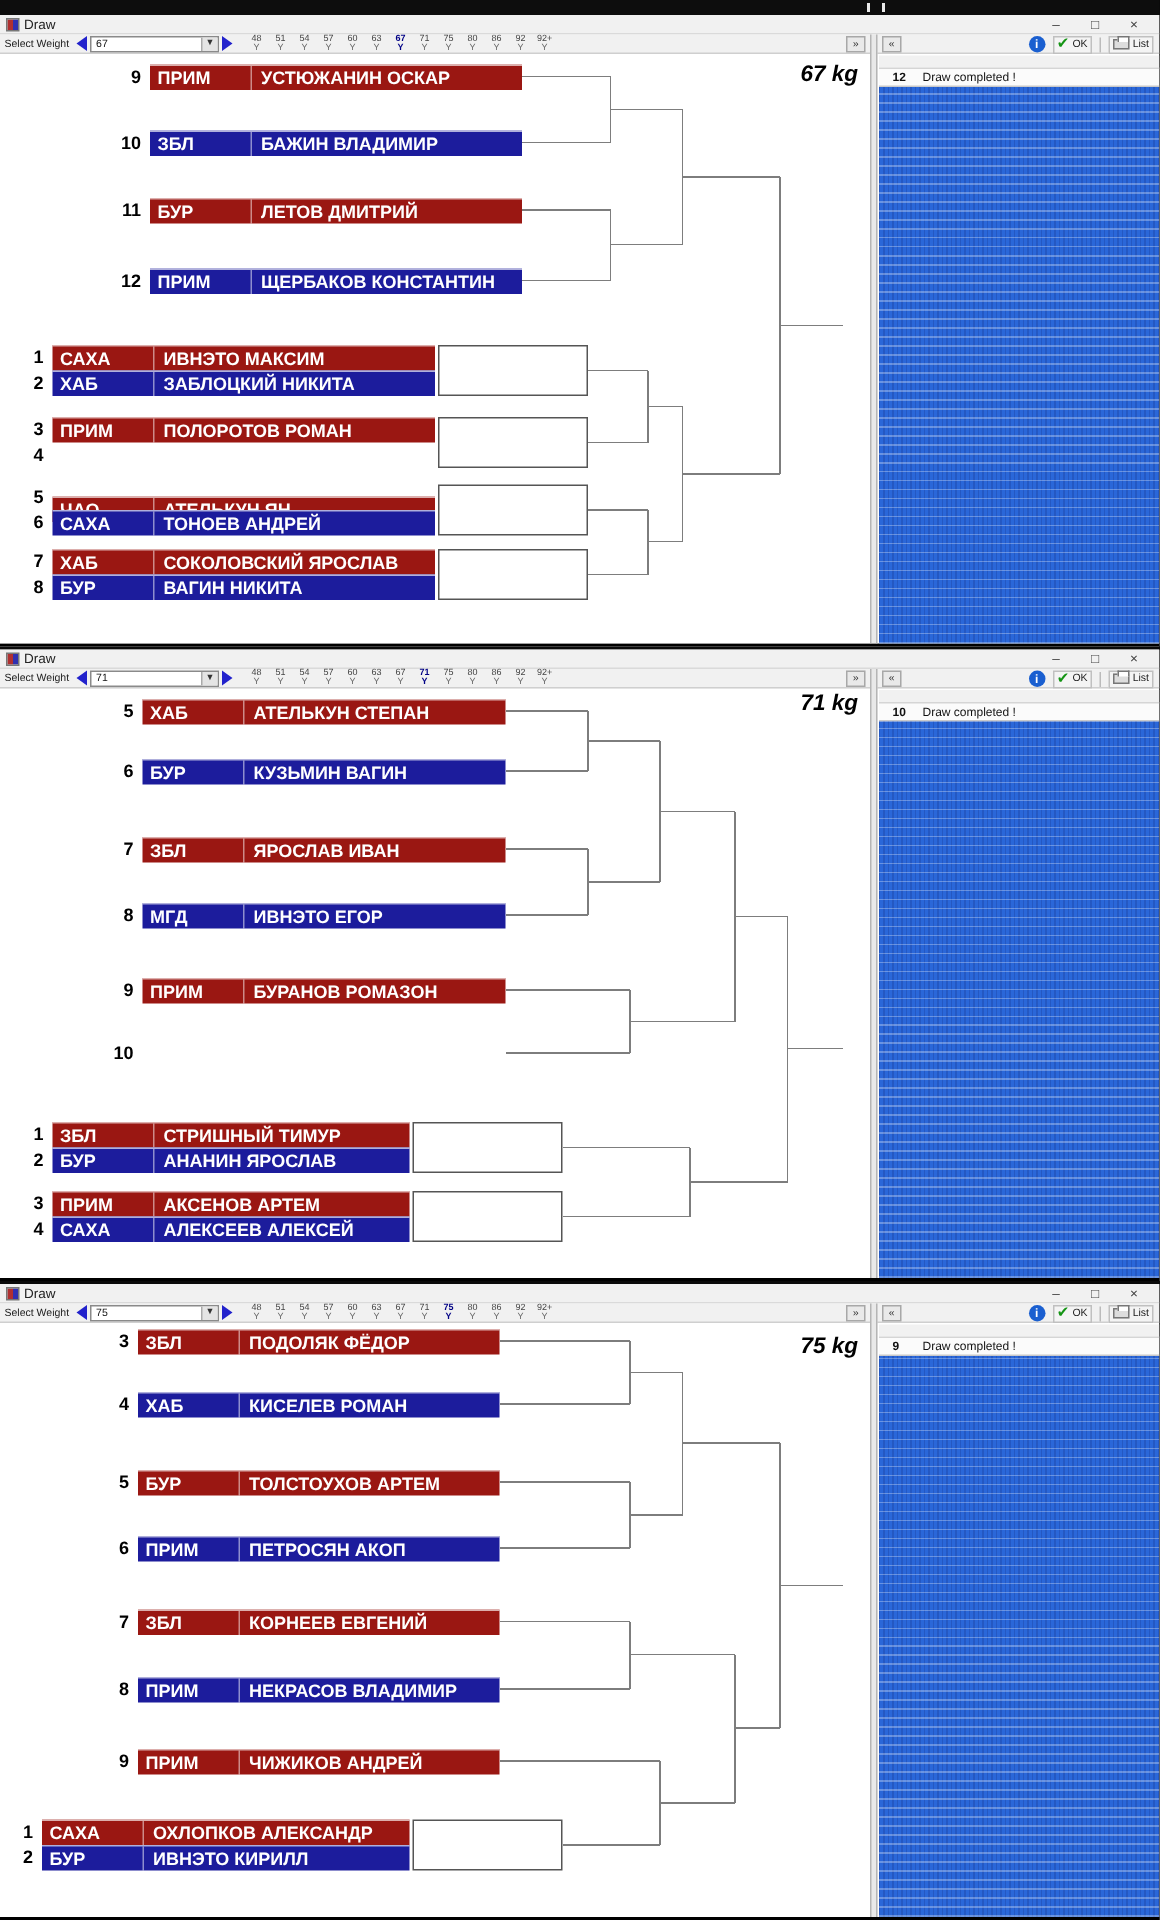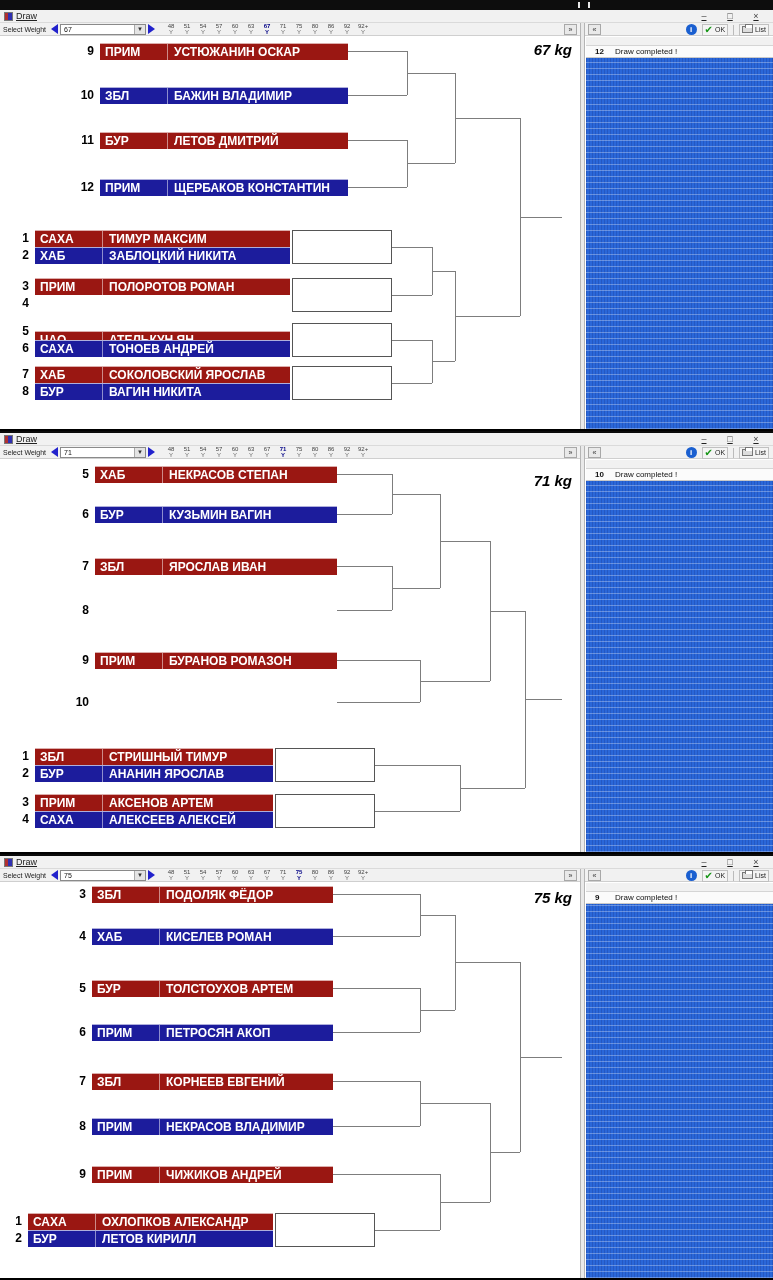--- a/index.html
+++ b/index.html
@@ -7,21 +7,21 @@
               font-family:"Liberation Sans","DejaVu Sans",sans-serif; }
   #screen { position:relative; width:773px; height:1280px; }
 
   .topstrip { position:absolute; left:0; top:0; width:773px; height:10px; background:#0d0d0d; }
   .topstrip .tick { position:absolute; top:2px; width:2px; height:6px; background:#e8e8e8; }
 
   .app-window { position:absolute; left:0; width:773px; background:#ffffff;
                 border-bottom:2px solid #000; overflow:hidden; }
 
   .titlebar { position:relative; height:13px; background:#f1f1f1; border-bottom:1px solid #dadada;
-              display:flex; align-items:center; padding:0 4px; font-size:9px; color:#222;text-decoration:underline; }
+              display:flex; align-items:center; padding:0 4px; font-size:9px; color:#222; }
   .app-icon { width:9px; height:9px; border:1px solid #777; margin-right:3px;
               background:linear-gradient(90deg,#b03030 50%,#3030b0 50%); flex:0 0 auto; }
   .tb-title { font-size:9px; line-height:13px; }
   .win-controls { margin-left:auto; display:flex; gap:0; }
   .win-controls span { width:26px; text-align:center; font-size:9px; color:#444; line-height:13px; }
 
   .toolbar { position:relative; height:13px; background:#f1f1f1; border-bottom:1px solid #cfcfcf;
              display:flex; align-items:center; padding-left:3px; }
   .tb-label { font-size:7px; color:#222; margin-right:3px; white-space:nowrap; }
   .tri { width:0; height:0; border-style:solid; flex:0 0 auto; }
@@ -186,21 +186,21 @@
               <span class="name">ЛЕТОВ ДМИТРИЙ</span>
             </div>
             <div class="seed" style="left: 66px; top: 142px;">12</div>
             <div class="entry blue" style="left: 100px; top: 142px; width: 248px;">
               <span class="region">ПРИМ</span>
               <span class="name">ЩЕРБАКОВ КОНСТАНТИН</span>
             </div>
             <div class="seed" style="left: 1px; top: 193px;">1</div>
             <div class="entry red" style="left: 35px; top: 193px; width: 255px;">
               <span class="region">САХА</span>
-              <span class="name">ТИМУР МАКСИМ</span>
+              <span class="name">ИВНЭТО МАКСИМ</span>
             </div>
             <div class="seed" style="left: 1px; top: 210px;">2</div>
             <div class="entry blue" style="left: 35px; top: 210px; width: 255px;">
               <span class="region">ХАБ</span>
               <span class="name">ЗАБЛОЦКИЙ НИКИТА</span>
             </div>
             <div class="seed" style="left: 1px; top: 241px;">3</div>
             <div class="entry red" style="left: 35px; top: 241px; width: 255px;">
               <span class="region">ПРИМ</span>
               <span class="name">ПОЛОРОТОВ РОМАН</span>
@@ -280,21 +280,21 @@
             <span class="icon-sep"></span>
             <span class="flat-btn">
               <span class="printer"></span>
               <span class="btn-label">List</span>
             </span>
           </span>
         </div>
         <div class="vdiv"></div>
         <div class="content">
           <div class="bracket">
-            <div class="weight-heading" style="top: 12px;">71 kg</div>
+            <div class="weight-heading" style="top: 0;">71 kg</div>
             <svg width="580" height="394">
               <line x1="337" y1="14" x2="392" y2="14" stroke="#7d7d7d" stroke-width="1" shape-rendering="crispEdges"></line>
               <line x1="337" y1="54" x2="392" y2="54" stroke="#7d7d7d" stroke-width="1" shape-rendering="crispEdges"></line>
               <line x1="392" y1="14" x2="392" y2="54" stroke="#7d7d7d" stroke-width="1" shape-rendering="crispEdges"></line>
               <line x1="392" y1="34" x2="440" y2="34" stroke="#7d7d7d" stroke-width="1" shape-rendering="crispEdges"></line>
               <line x1="337" y1="106" x2="392" y2="106" stroke="#7d7d7d" stroke-width="1" shape-rendering="crispEdges"></line>
               <line x1="337" y1="150" x2="392" y2="150" stroke="#7d7d7d" stroke-width="1" shape-rendering="crispEdges"></line>
               <line x1="392" y1="106" x2="392" y2="150" stroke="#7d7d7d" stroke-width="1" shape-rendering="crispEdges"></line>
               <line x1="392" y1="128" x2="440" y2="128" stroke="#7d7d7d" stroke-width="1" shape-rendering="crispEdges"></line>
               <line x1="440" y1="34" x2="440" y2="128" stroke="#7d7d7d" stroke-width="1" shape-rendering="crispEdges"></line>
@@ -310,33 +310,37 @@
               <line x1="460" y1="305" x2="460" y2="351" stroke="#7d7d7d" stroke-width="1" shape-rendering="crispEdges"></line>
               <line x1="460" y1="328" x2="525" y2="328" stroke="#7d7d7d" stroke-width="1" shape-rendering="crispEdges"></line>
               <line x1="525" y1="151" x2="525" y2="328" stroke="#7d7d7d" stroke-width="1" shape-rendering="crispEdges"></line>
               <line x1="525" y1="239" x2="562" y2="239" stroke="#7d7d7d" stroke-width="1" shape-rendering="crispEdges"></line>
             </svg>
             <div class="winner-box" style="left: 275px; top: 288px;"></div>
             <div class="winner-box" style="left: 275px; top: 334px;"></div>
             <div class="seed" style="left: 61px; top: 6px;">5</div>
             <div class="entry red" style="left: 95px; top: 6px; width: 242px;">
               <span class="region">ХАБ</span>
-              <span class="name">НЕКРАСОВ СТЕПАН</span>
+              <span class="name">АТЕЛЬКУН СТЕПАН</span>
             </div>
             <div class="seed" style="left: 61px; top: 46px;">6</div>
             <div class="entry blue" style="left: 95px; top: 46px; width: 242px;">
               <span class="region">БУР</span>
               <span class="name">КУЗЬМИН ВАГИН</span>
             </div>
             <div class="seed" style="left: 61px; top: 98px;">7</div>
             <div class="entry red" style="left: 95px; top: 98px; width: 242px;">
               <span class="region">ЗБЛ</span>
               <span class="name">ЯРОСЛАВ ИВАН</span>
             </div>
             <div class="seed" style="left: 61px; top: 142px;">8</div>
+            <div class="entry blue" style="left: 95px; top: 142px; width: 242px;">
+              <span class="region">МГД</span>
+              <span class="name">ИВНЭТО ЕГОР</span>
+            </div>
             <div class="seed" style="left: 61px; top: 192px;">9</div>
             <div class="entry red" style="left: 95px; top: 192px; width: 242px;">
               <span class="region">ПРИМ</span>
               <span class="name">БУРАНОВ РОМАЗОН</span>
             </div>
             <div class="seed" style="left: 61px; top: 234px;">10</div>
             <div class="seed" style="left: 1px; top: 288px;">1</div>
             <div class="entry red" style="left: 35px; top: 288px; width: 238px;">
               <span class="region">ЗБЛ</span>
               <span class="name">СТРИШНЫЙ ТИМУР</span>
@@ -479,21 +483,21 @@
               <span class="name">ЧИЖИКОВ АНДРЕЙ</span>
             </div>
             <div class="seed" style="left: -6px; top: 330px;">1</div>
             <div class="entry red" style="left: 28px; top: 330px; width: 245px;">
               <span class="region">САХА</span>
               <span class="name">ОХЛОПКОВ АЛЕКСАНДР</span>
             </div>
             <div class="seed" style="left: -6px; top: 347px;">2</div>
             <div class="entry blue" style="left: 28px; top: 347px; width: 245px;">
               <span class="region">БУР</span>
-              <span class="name">ЛЕТОВ КИРИЛЛ</span>
+              <span class="name">ИВНЭТО КИРИЛЛ</span>
             </div>
           </div>
           <div class="rpanel">
             <div class="rp-status">
               <span class="cnt">9</span>
               <span>Draw completed !</span>
             </div>
             <div class="rp-blue"></div>
           </div>
         </div>

